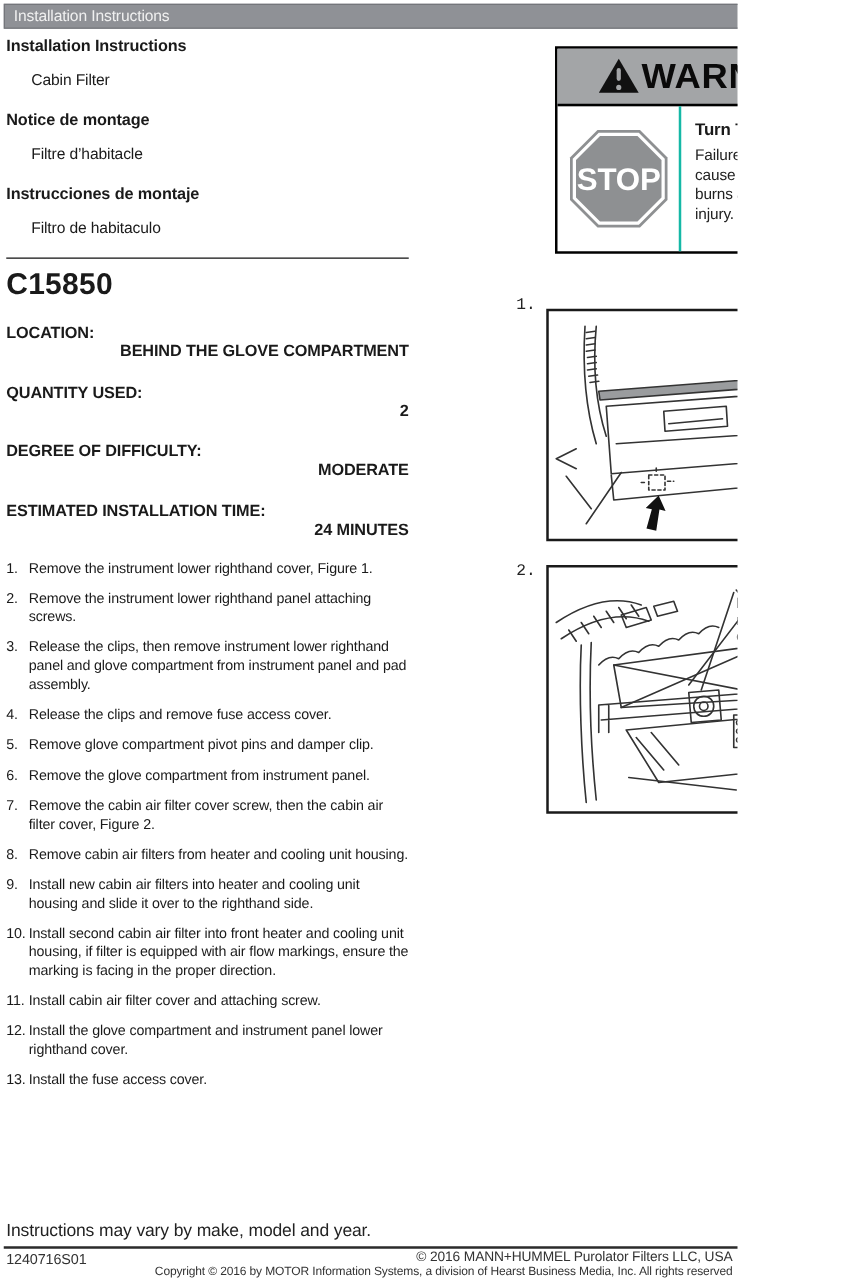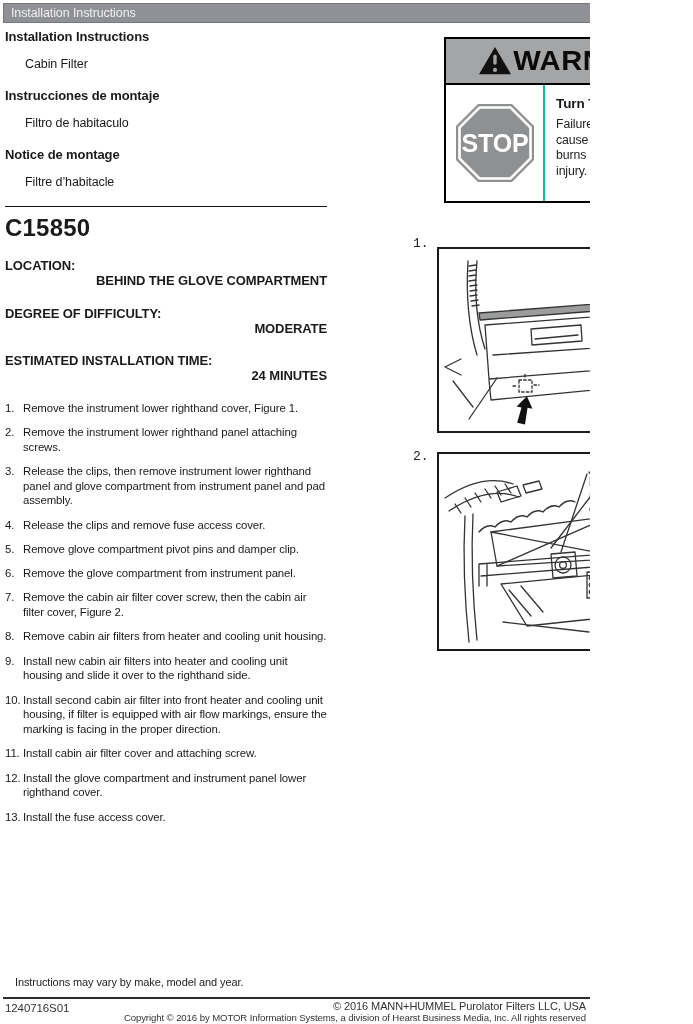--- a/index.html
+++ b/index.html
@@ -44,21 +44,21 @@
              font-size:13px;color:#222;}
   .fig-label-1{left:413px;top:236px;}
   .fig-label-2{left:413px;top:449px;}
   .figbox{position:absolute;border:2px solid #1a1a1a;background:#fff;}
   .figbox-1{left:437px;top:247px;width:248px;height:182px;}
   .figbox-2{left:437px;top:452px;width:248px;height:195px;}
   .fig-annotation{position:absolute;top:22px;right:6px;width:92px;
                   font-size:12px;font-weight:bold;line-height:13.5px;color:#111;}
 
   
-  .foot-note{position:absolute;left:15px;top:976px;font-size:11px;color:#222;}
+  .foot-note{position:absolute;left:5px;top:976px;font-size:14px;color:#222;}
   .foot-rule{position:absolute;left:3px;top:997px;width:687px;border:none;border-top:2px solid #2b2b2b;margin:0;}
   .foot-doc{position:absolute;left:5px;top:1002px;font-size:11.5px;color:#333;}
   .foot-copy1{position:absolute;right:4px;top:1000px;font-size:11px;color:#333;text-align:right;}
   .foot-copy2{position:absolute;right:4px;top:1012px;font-size:9.6px;color:#333;text-align:right;}
 
   svg{display:block;}
   .lineart{stroke:#333;stroke-width:1.3;fill:none;stroke-linecap:round;stroke-linejoin:round;}
 </style>
 </head>
 <body>
@@ -69,36 +69,40 @@
     <span>Installation Instructions</span>
   </div>
 
   <div class="leftcol">
 
     <div class="title-group">
       <div class="title-main">Installation Instructions</div>
       <div class="title-sub">Cabin Filter</div>
     </div>
     <div class="title-group">
+      <div class="title-main">Notice de montage</div>
+      <div class="title-sub">Filtre d’habitacle</div>
+    </div>
+    <div class="title-group">
       <div class="title-main">Instrucciones de montaje</div>
       <div class="title-sub">Filtro de habitaculo</div>
     </div>
-    <div class="title-group">
-      <div class="title-main">Notice de montage</div>
-      <div class="title-sub">Filtre d’habitacle</div>
-    </div>
 
     <hr class="rule">
 
     <div class="partnum">C15850</div>
 
     <div class="specs">
       <div class="spec-row">
         <span>LOCATION:</span>
         <span class="v">BEHIND THE GLOVE COMPARTMENT</span>
+      </div>
+      <div class="spec-row">
+        <span>QUANTITY USED:</span>
+        <span class="v">2</span>
       </div>
       <div class="spec-row">
         <span>DEGREE OF DIFFICULTY:</span>
         <span class="v">MODERATE</span>
       </div>
       <div class="spec-row">
         <span>ESTIMATED INSTALLATION TIME:</span>
         <span class="v">24 MINUTES</span>
       </div>
     </div>

